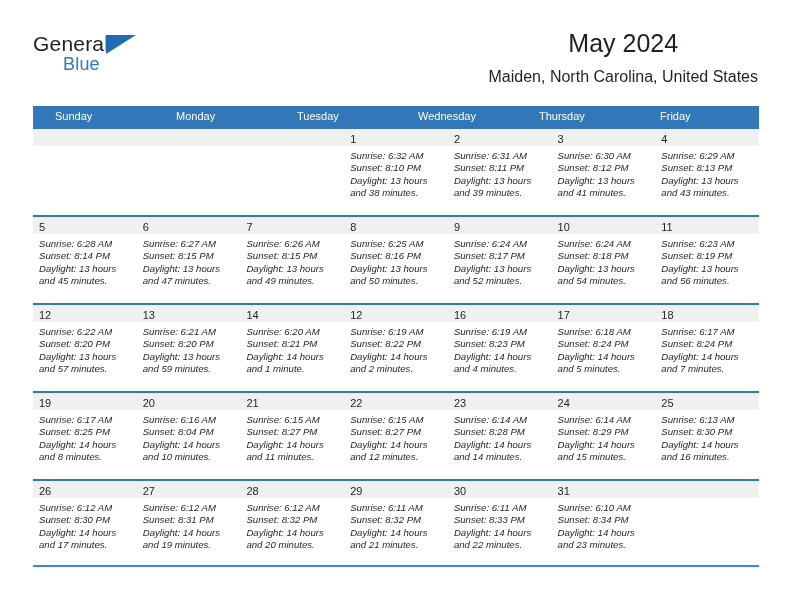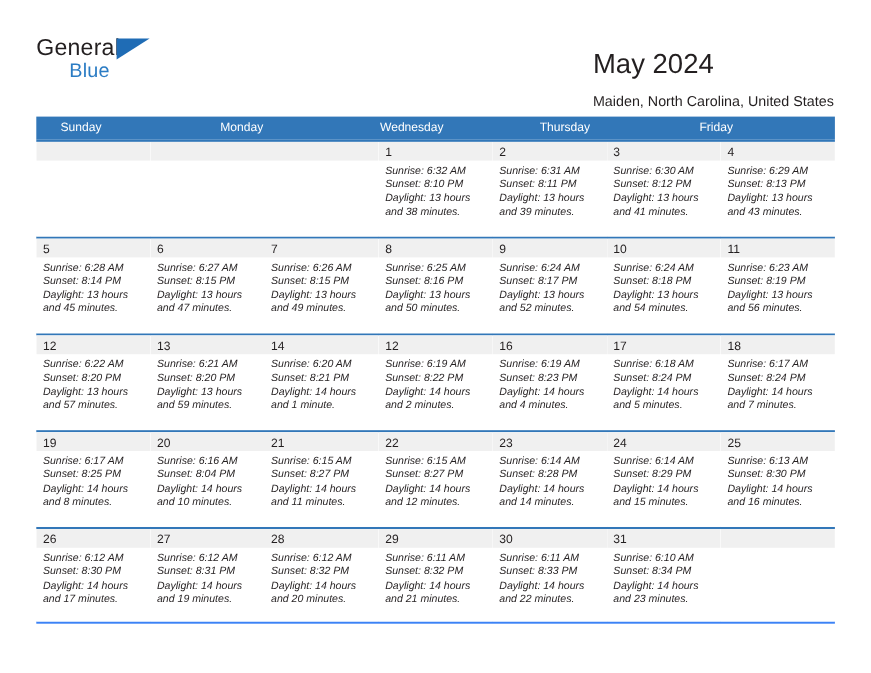--- a/index.html
+++ b/index.html
@@ -62,31 +62,31 @@
     top: 22px;
     font-size: 18px;
     letter-spacing: 0.2px;
     color: #2b7cc4;
     font-family: "Liberation Sans", sans-serif;
   }
 
   .title-block {
     position: absolute;
     right: 0;
-    top: 15px;
-    text-align: left;
+    top: 0;
+    text-align: center;
   }
   .cal-title {
     font-size: 25px;
     color: #231f20;
     line-height: 30px;
     white-space: nowrap;
   }
   .cal-subtitle {
-    font-size: 13px;
+    font-size: 16px;
     color: #231f20;
     line-height: 20px;
     margin-top: 9px;
     white-space: nowrap;
   }
 
   
   .calendar {
     position: absolute;
     left: 33px;
@@ -165,20 +165,21 @@
       <div class="cal-title">May 2024</div>
       <div class="cal-subtitle">Maiden, North Carolina, United States</div>
     </div>
 
   </div>
 
   <div class="calendar">
     <div class="weekdays">
         <div class="weekday">Sunday</div>
         <div class="weekday">Monday</div>
+        <div class="weekday">Tuesday</div>
         <div class="weekday">Wednesday</div>
         <div class="weekday">Thursday</div>
         <div class="weekday">Friday</div>
       </div>
     <div id="weeks-container">
         <div class="week">
           <div class="day">
             <div class="day-band"><span class="day-num"></span></div>
             <div class="day-body"></div>
           </div>

